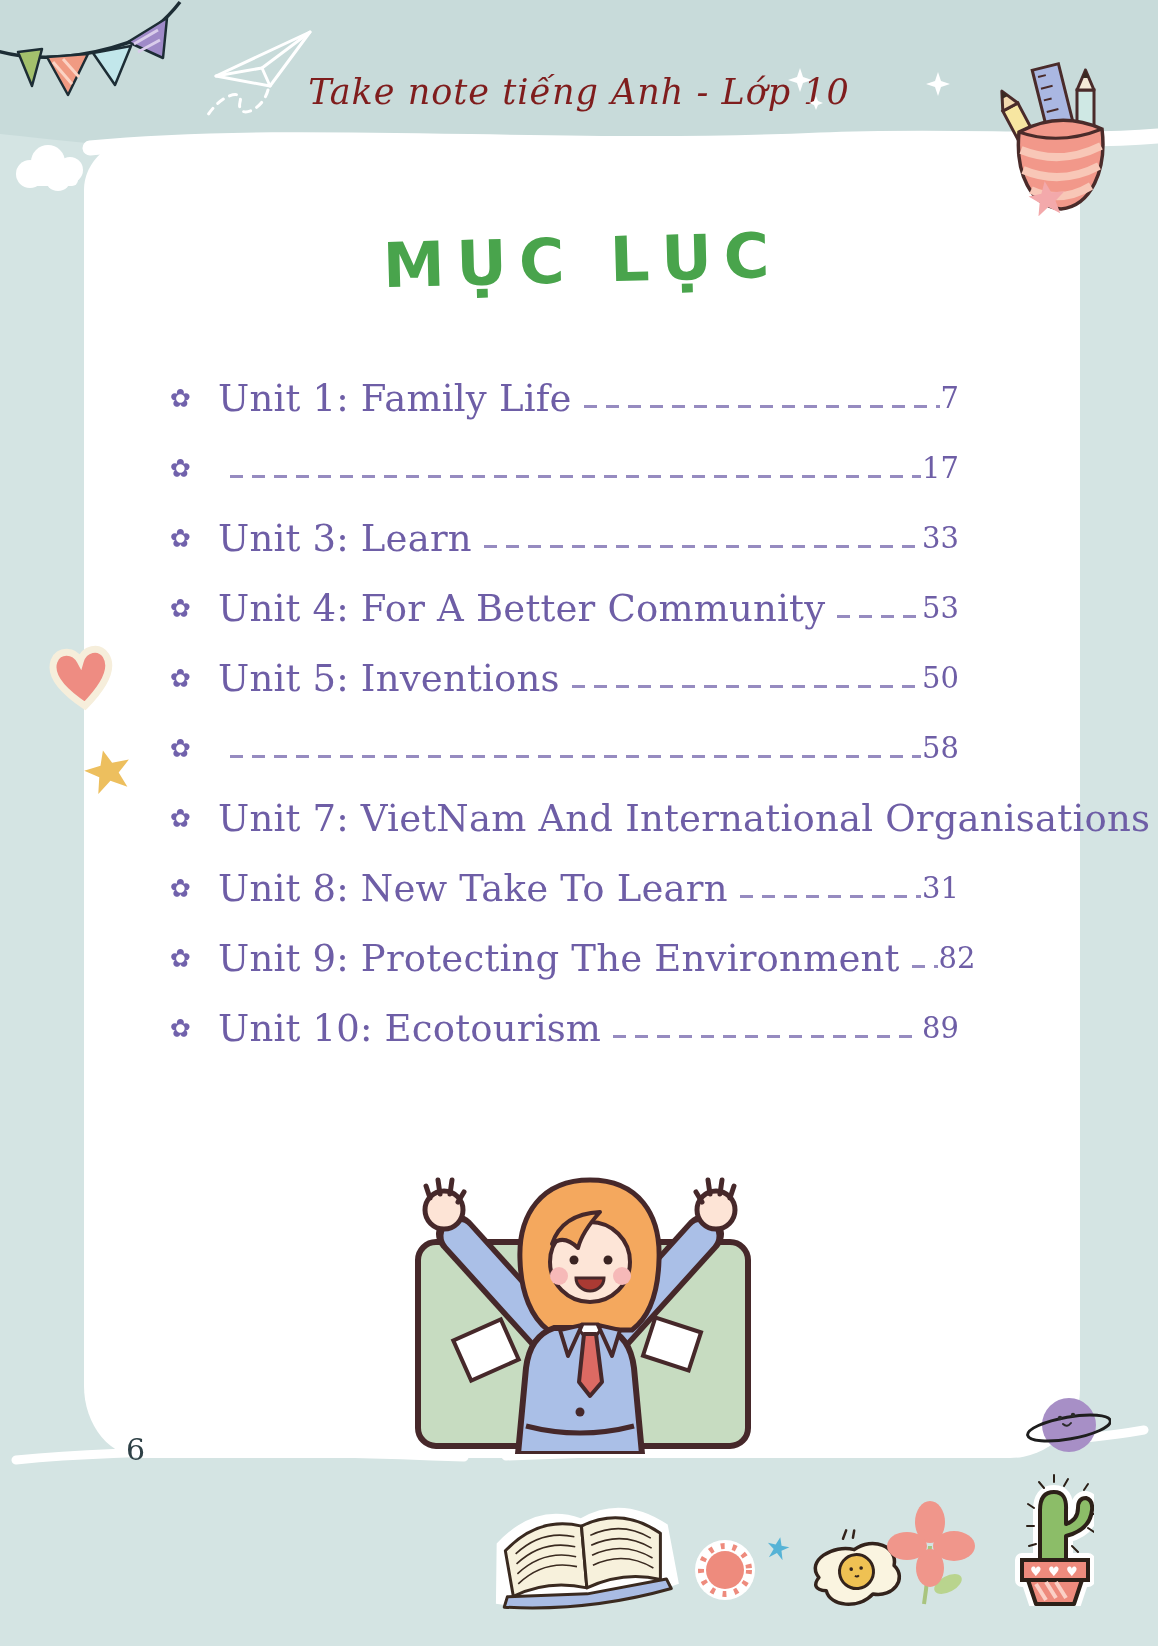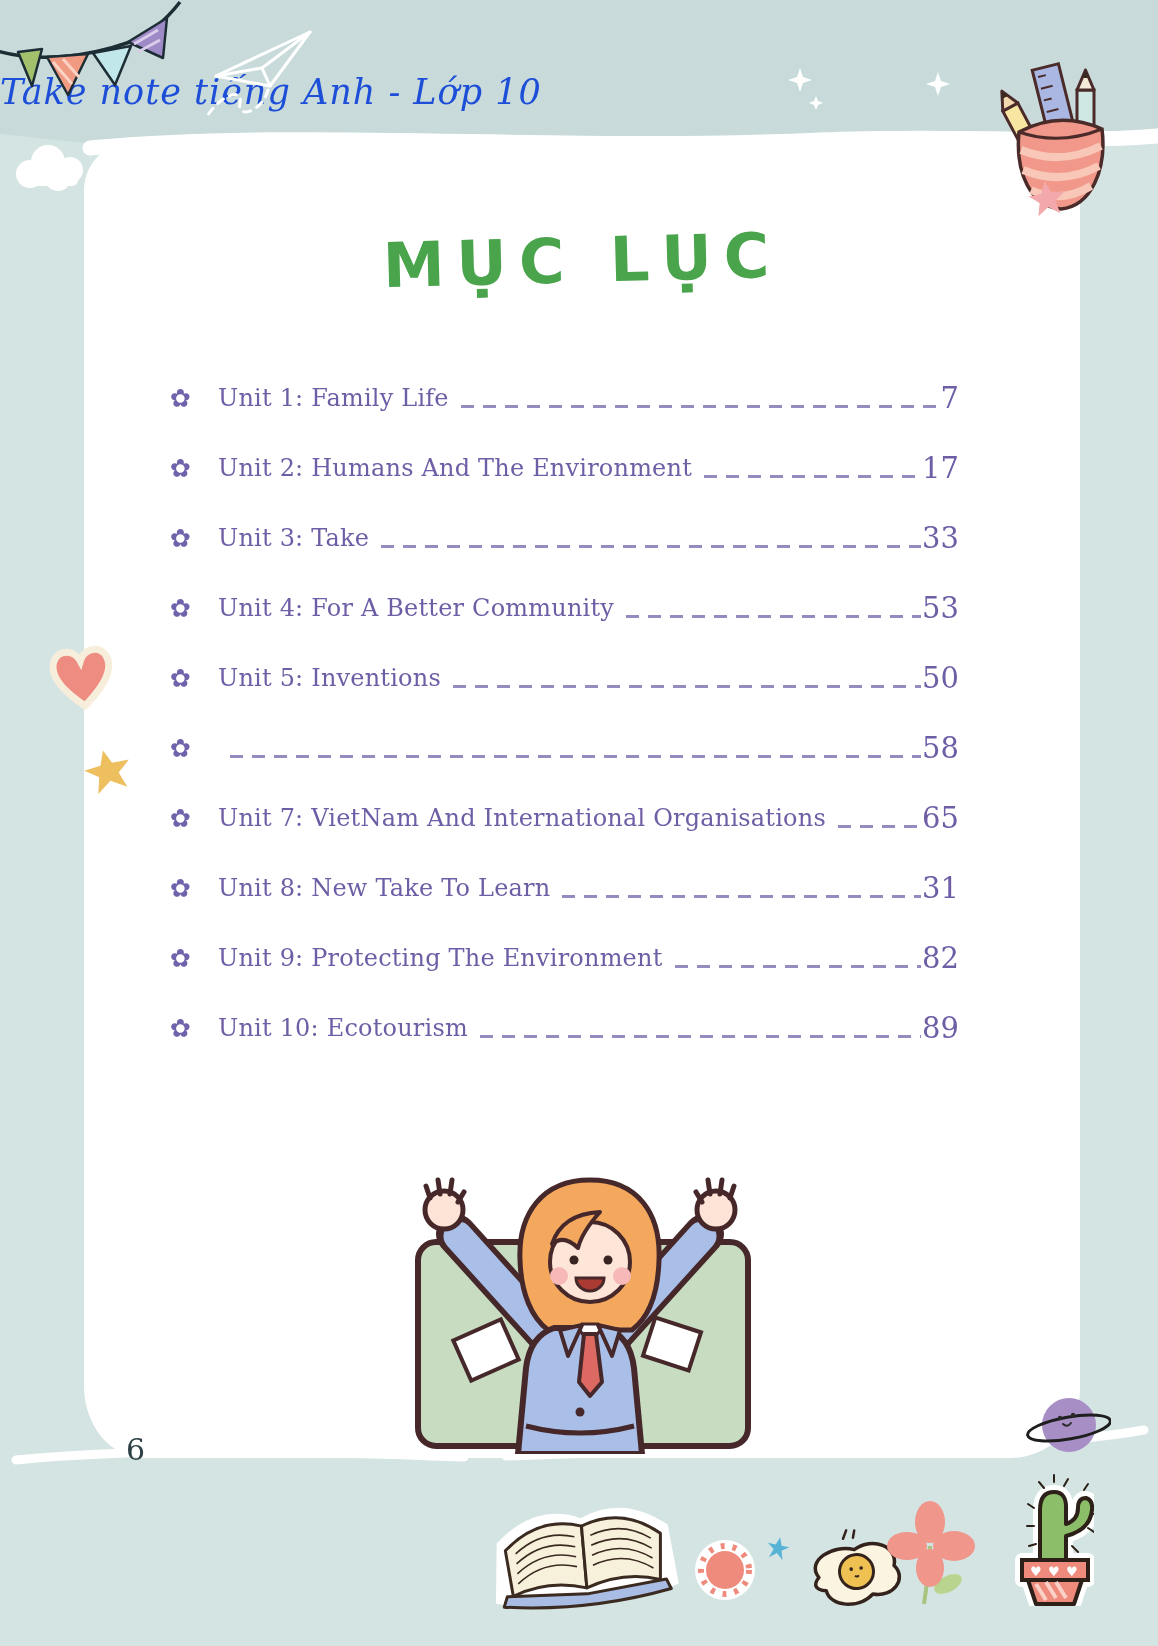--- a/index.html
+++ b/index.html
@@ -11,37 +11,37 @@
   
   #bg{position:absolute;inset:0;z-index:0;}
   
   .card{
     position:absolute;left:84px;top:138px;width:996px;height:1320px;
     background:#ffffff;z-index:1;
     border-radius:58px 48px 70px 60px / 52px 58px 68px 72px;
   }
   
   .header-title{
-    position:absolute;top:72px;left:0;width:100%;text-align:left;z-index:2;
+    position:absolute;top:72px;left:0;width:100%;text-align:center;z-index:2;
     font-family:"DejaVu Serif",serif;font-style:italic;
-    font-size:35px;color:#1d4ed8;letter-spacing:1px;
+    font-size:35px;color:#7f1d1d;letter-spacing:1px;
   }
   
   .muc-luc{
     margin:86px 0 0 0;text-align:center;
     font-family:"DejaVu Sans",sans-serif;font-weight:bold;
     font-size:62px;color:#49a44c;letter-spacing:12px;
     transform:rotate(-1.5deg);
   }
   .card-inner{position:relative;z-index:3;height:100%;}
   .toc{margin:66px 0 0 0;padding:0 121px 0 86px;}
   .toc-row{display:flex;align-items:center;height:70px;}
   .toc-bullet{width:48px;font-size:25px;color:#7162ac;flex:0 0 48px;}
   .toc-label{
-    font-family:"DejaVu Serif",serif;font-size:24px;color:#6e5ea6;
+    font-family:"DejaVu Serif",serif;font-size:37px;color:#6e5ea6;
     white-space:nowrap;letter-spacing:0.2px;
   }
   .toc-leader{
     flex:1;height:3px;min-width:26px;margin:16px 0 0 12px;
     background:repeating-linear-gradient(90deg,#968bc0 0 13px,transparent 13px 22px);
   }
   .toc-page{
     font-family:"DejaVu Serif",serif;font-size:29px;color:#6e5ea6;margin-left:1px;
   }
   .page-number{
@@ -70,27 +70,26 @@
 
     <div class="toc">
       <div class="toc-row">
         <span class="toc-bullet">✿</span>
         <span class="toc-label">Unit 1: Family Life</span>
         <span class="toc-leader"></span>
         <span class="toc-page">7</span>
       </div>
       <div class="toc-row">
         <span class="toc-bullet">✿</span>
-        <span class="toc-label">Unit 2: Humans And The Environment</span>
         <span class="toc-leader"></span>
         <span class="toc-page">17</span>
       </div>
       <div class="toc-row">
         <span class="toc-bullet">✿</span>
-        <span class="toc-label">Unit 3: Take</span>
+        <span class="toc-label">Unit 3: Learn</span>
         <span class="toc-leader"></span>
         <span class="toc-page">33</span>
       </div>
       <div class="toc-row">
         <span class="toc-bullet">✿</span>
         <span class="toc-label">Unit 4: For A Better Community</span>
         <span class="toc-leader"></span>
         <span class="toc-page">53</span>
       </div>
       <div class="toc-row">

